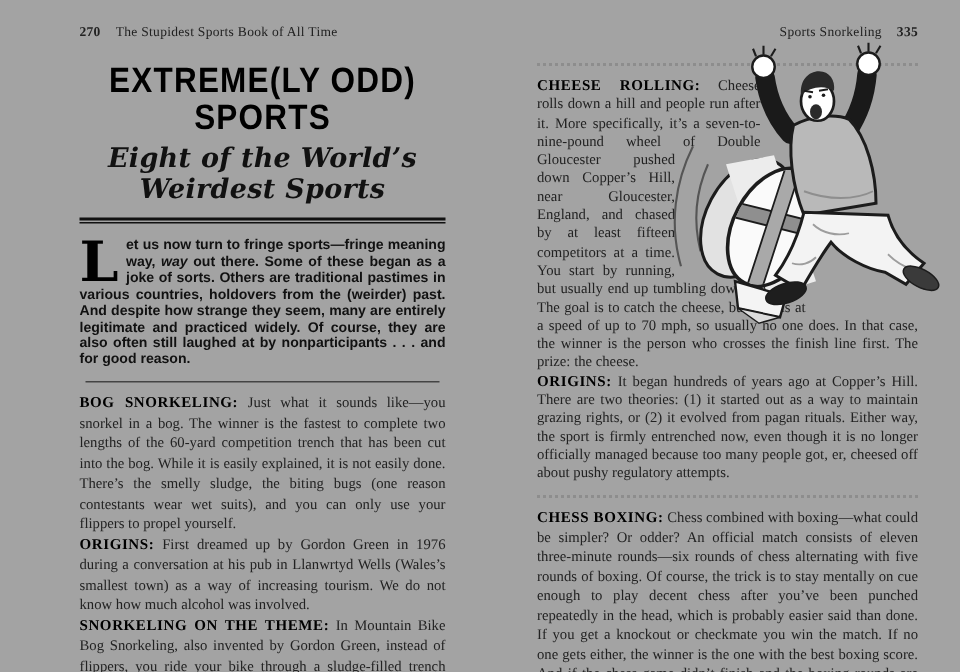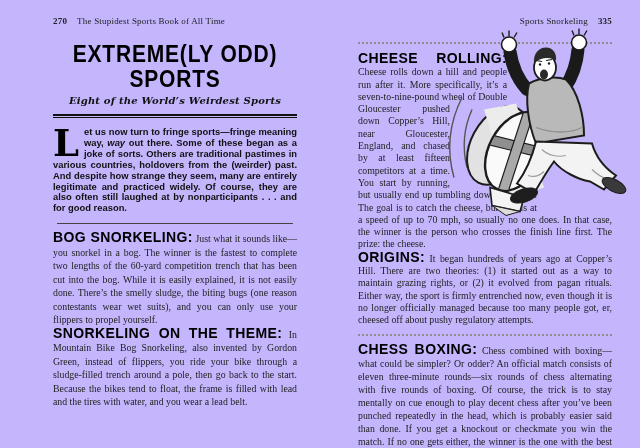--- a/index.html
+++ b/index.html
@@ -4,21 +4,21 @@
 <style>
   * { margin:0; padding:0; box-sizing:border-box; }
   html,body { width:640px; height:448px; }
   body {
     background:#f4f3f1;
     font-family:"Liberation Serif", serif;
     -webkit-font-smoothing:antialiased;
   }
   .spread {
     position:relative; width:640px; height:448px;
-    background:#c4b5fd; overflow:hidden; color:#1c1c1c;
+    background:#a3a3a3; overflow:hidden; color:#1c1c1c;
   }
   .page { position:absolute; top:0; width:320px; height:448px; }
   .page.left  { left:0; }
   .page.right { left:320px; }
 
   
   .running-head {
     position:absolute; top:16px;
     font-family:"Liberation Serif", serif;
     font-size:9px; letter-spacing:0.2px; color:#222;
@@ -33,21 +33,21 @@
   .article-title {
     font-family:"Liberation Sans", sans-serif;
     font-weight:bold; font-size:21px; line-height:22px;
     letter-spacing:0.8px; text-align:center; color:#000;
     transform:scaleY(1.12); transform-origin:top center;
   }
   .article-subtitle {
     margin-top:9px; text-align:center;
     font-family:"DejaVu Serif", serif;
     font-style:italic; font-weight:bold;
-    font-size:10px; color:#111; letter-spacing:0.2px;
+    font-size:18px; color:#111; letter-spacing:0.2px;
   }
   .double-rule {
     margin-top:8px; height:4px;
     border-top:2px solid #111; border-bottom:1px solid #111;
   }
   .intro {
     margin-top:9px;
     font-family:"Liberation Sans", sans-serif;
     font-weight:bold; font-size:9.4px; line-height:10.9px;
     text-align:justify; color:#111;
@@ -59,22 +59,22 @@
     padding:2px 5px 0 0; color:#000;
   }
   .intro .ital { font-style:italic;margin-top:36px; }
   .single-rule { margin:9px 4px 7px 4px; border-top:1px solid #444; }
 
   .entry {
     font-size:9.8px; line-height:13.5px;
     text-align:justify; color:#222;
   }
   .entry-label {
-    font-family:Liberation Sans, sans-serif;
-    font-weight:bold; font-size:14px; letter-spacing:0.4px; color:#000;
+    font-family:Liberation Serif, serif;
+    font-weight:bold; font-size:10px; letter-spacing:0.4px; color:#000;
   }
 
   
   .right-col { position:absolute; left:38px; top:42px; width:254px; }
   .dotted { border-top:2px dotted #8d8d8d; }
   .dotted.top { margin-bottom:8px; }
   .dotted.mid { margin:7px 0 7px 0; }
   .rp .entry { line-height:12.3px; }
   .rp .entry.chess { line-height:13px; }
 
@@ -104,20 +104,21 @@
         <div>SPORTS</div>
       </div>
       <div class="article-subtitle">Eight of the World’s Weirdest Sports</div>
       <div class="double-rule"></div>
 
       <p class="intro"><span class="dropcap">L</span><span>et us now turn to fringe sports—fringe meaning way, </span><span class="ital">way</span><span> out there. Some of these began as a joke of sorts. Others are traditional pastimes in various countries, holdovers from the (weirder) past. And despite how strange they seem, many are entirely legitimate and practiced widely. Of course, they are also often still laughed at by nonparticipants . . . and for good reason.</span></p>
 
       <div class="single-rule"></div>
 
       <p class="entry"><span class="entry-label">BOG SNORKELING:</span> <span>Just what it sounds like—you snorkel in a bog. The winner is the fastest to complete two lengths of the 60-yard competition trench that has been cut into the bog. While it is easily explained, it is not easily done. There’s the smelly sludge, the biting bugs (one reason contestants wear wet suits), and you can only use your flippers to propel yourself.</span></p>
+      <p class="entry"><span class="entry-label">ORIGINS:</span> <span>First dreamed up by Gordon Green in 1976 during a conversation at his pub in Llanwrtyd Wells (Wales’s smallest town) as a way of increasing tourism. We do not know how much alcohol was involved.</span></p>
       <p class="entry"><span class="entry-label">SNORKELING ON THE THEME:</span> <span>In Mountain Bike Bog Snorkeling, also invented by Gordon Green, instead of flippers, you ride your bike through a sludge-filled trench around a pole, then go back to the start. Because the bikes tend to float, the frame is filled with lead and the tires with water, and you wear a lead belt.</span></p>
     </div>
   </div>
 
   <div class="page right rp">
     <div class="running-head rh">
       <span>Sports Snorkeling</span><span class="gap"></span><span class="pgnum">335</span>
     </div>
 
     <svg class="illustration" viewBox="0 0 208 215" aria-hidden="true">

